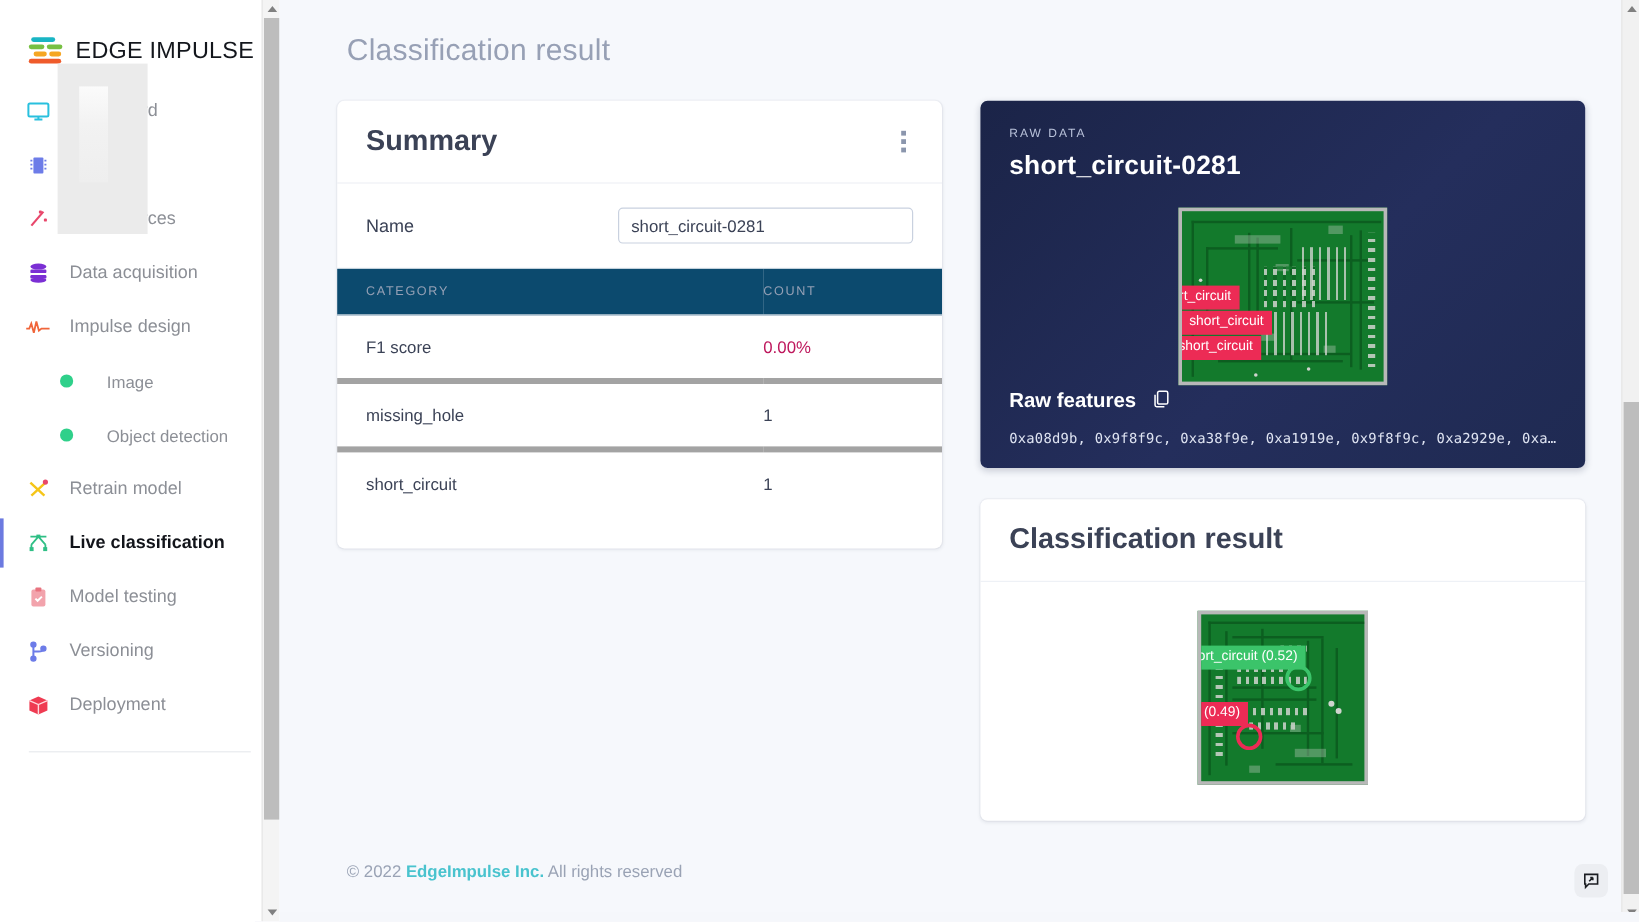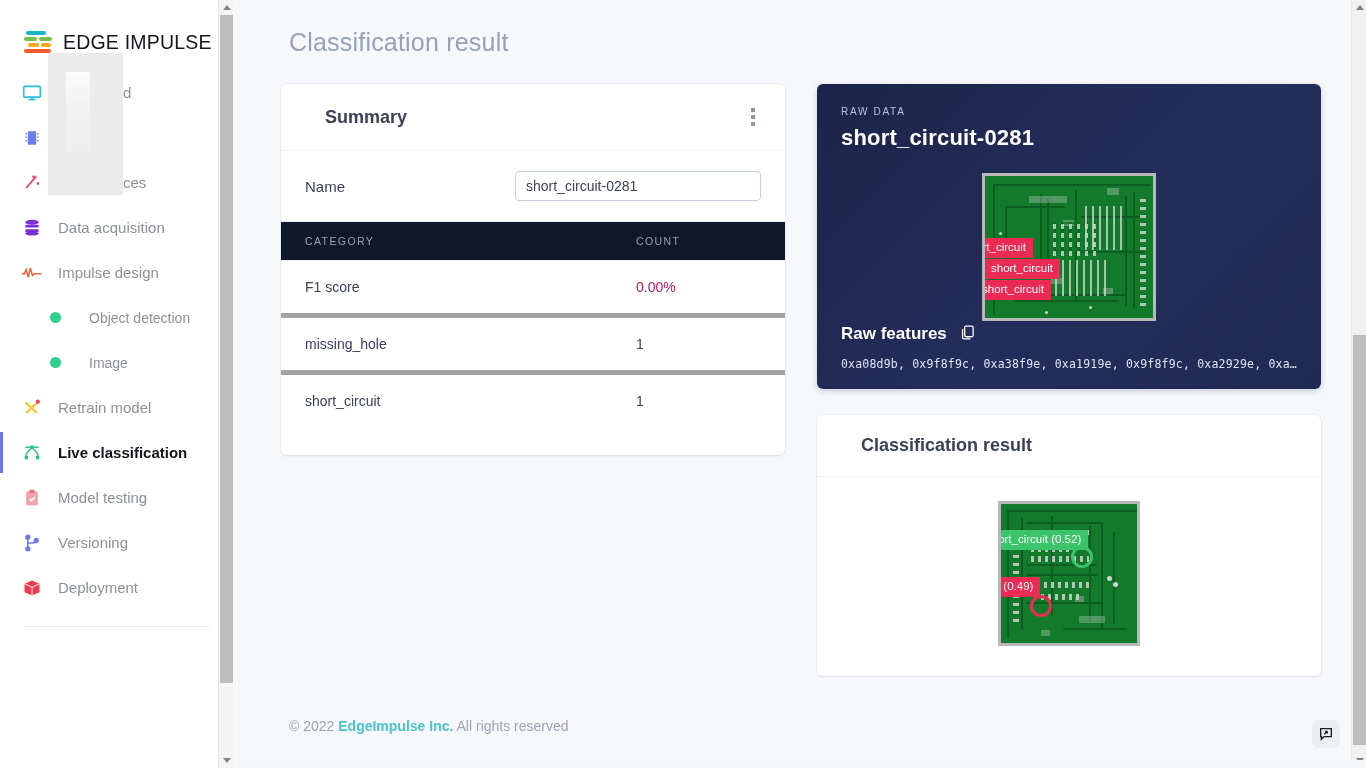--- a/index.html
+++ b/index.html
@@ -104,37 +104,37 @@
   .col-right { width: 504px; flex: 0 0 504px; }
 
   .card {
     background: #fff; border-radius: 6px;
     box-shadow: 0 1px 3px rgba(30,40,70,.08), 0 0 0 1px rgba(30,40,70,.03);
   }
   .card-head {
     display: flex; align-items: center; justify-content: space-between;
     padding: 20px 24px; border-bottom: 1px solid #eef1f6;
   }
-  .card-title { font-size: 18px; font-weight: bold; color: #3b4256; margin-left: 20px; }
+  .card-title { font-size: 24px; font-weight: bold; color: #3b4256; }
   .kebab { display: flex; flex-direction: column; gap: 3px; padding: 4px 6px; cursor: pointer; }
   .kebab span { width: 4px; height: 4px; background: #8b96ad; display: block; }
 
   .name-row {
     display: flex; align-items: center; padding: 20px 24px; border-bottom: 1px solid #eef1f6;
   }
   .name-label { font-size: 15px; color: #3b4256; width: 210px; }
   .name-input {
     flex: 1; height: 30px; border: 1px solid #c9d1df; border-radius: 4px;
     padding: 0 10px; font-size: 14px; color: #3b4256;
     font-family: "Liberation Sans", sans-serif; background: #fff; outline: none;
   }
 
   table.summary { width: 100%; border-collapse: collapse; }
   table.summary thead th {
-    background: #0f172a; text-align: left;
+    background: #0c4a6e; text-align: left;
     font-size: 10.5px; letter-spacing: 1.4px; color: #95a0b5; font-weight: normal;
     padding: 13px 0 13px 24px; border-bottom: 1px solid #eef1f6;
   }
   table.summary thead th.c2 { padding-left: 0; }
   table.summary td {
     font-size: 14px; color: #3b4256; padding: 18px 0 18px 24px;
     border-bottom: 5px solid #a3a3a3;
   }
   table.summary td.c2 { padding-left: 0; }
   table.summary tr:last-child td { border-bottom: none; }
@@ -283,25 +283,25 @@
         <span class="ico">
           <svg width="22" height="20" viewBox="0 0 26 20" fill="none" stroke="#f0653a" stroke-width="1.8">
             <path d="M1 11h3l2-5 2.5 9 2.5-11 2.5 9L16 11h8"></path>
           </svg>
         </span>
         <span class="lbl">Impulse design</span>
       </div>
 
       <div class="nav-sub">
         <span class="dot"></span>
-        <span class="lbl">Object detection</span>
+        <span class="lbl">Image</span>
       </div>
       <div class="nav-sub">
         <span class="dot"></span>
-        <span class="lbl">Image</span>
+        <span class="lbl">Object detection</span>
       </div>
 
 
       <div class="nav-item">
         <span class="ico">
           <svg width="20" height="20" viewBox="0 0 24 24" fill="none" stroke="#f6c game" stroke-width="2">
             <g stroke="#f5c518" stroke-width="2.4">
               <path d="M4 5 L18 18"></path>
                 <path d="M18 6 L5 18"></path>
             </g>

